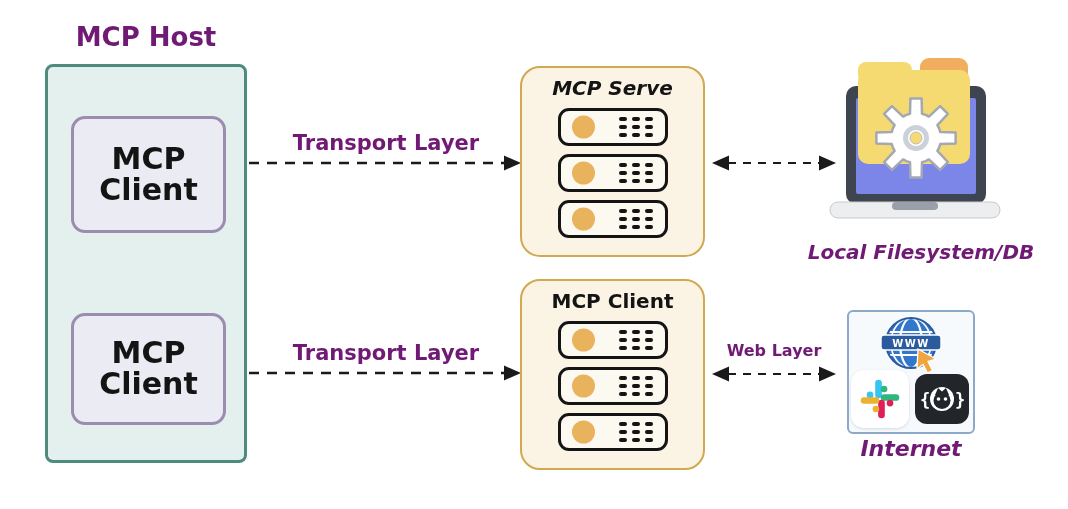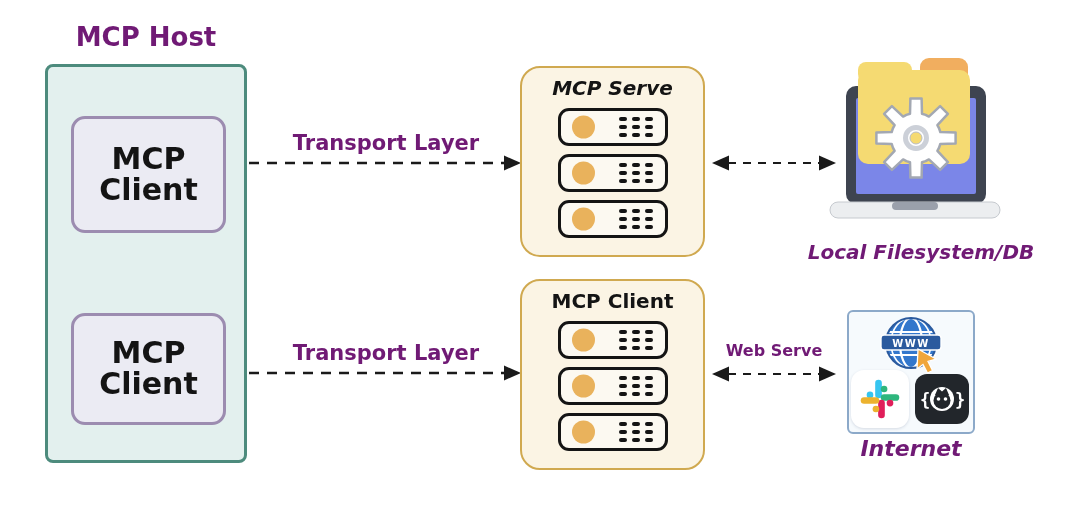--- a/index.html
+++ b/index.html
@@ -110,21 +110,21 @@
         <span class="led"></span>
         <span class="dots"></span>
       </div>
   </div>
 
   <svg class="abs" style="left:711px;top:152px" width="126" height="22">
     <line x1="17" y1="11" x2="109" y2="11" stroke="#1a1a1a" stroke-width="2.2" stroke-dasharray="8 7"></line>
     <polygon points="1,11 18,3.5 18,18.5" fill="#1a1a1a"></polygon>
     <polygon points="125,11 108,3.5 108,18.5" fill="#1a1a1a"></polygon>
   </svg>
-  <div class="abs lbl" id="webapis-label">Web Serve</div>
+  <div class="abs lbl" id="webapis-label">Web Layer</div>
   <svg class="abs" style="left:711px;top:363px" width="126" height="22">
     <line x1="17" y1="11" x2="109" y2="11" stroke="#1a1a1a" stroke-width="2.2" stroke-dasharray="8 7"></line>
     <polygon points="1,11 18,3.5 18,18.5" fill="#1a1a1a"></polygon>
     <polygon points="125,11 108,3.5 108,18.5" fill="#1a1a1a"></polygon>
   </svg>
 
   <svg class="abs" style="left:826px;top:56px" width="178" height="168" viewBox="0 0 178 168">
     <rect x="20" y="30" width="140" height="118" rx="10" fill="#3e4450"></rect>
     <rect x="30" y="42" width="120" height="96" rx="2" fill="#7b86e8"></rect>
     <rect x="94" y="2" width="48" height="30" rx="9" fill="#f1ae5f"></rect>

